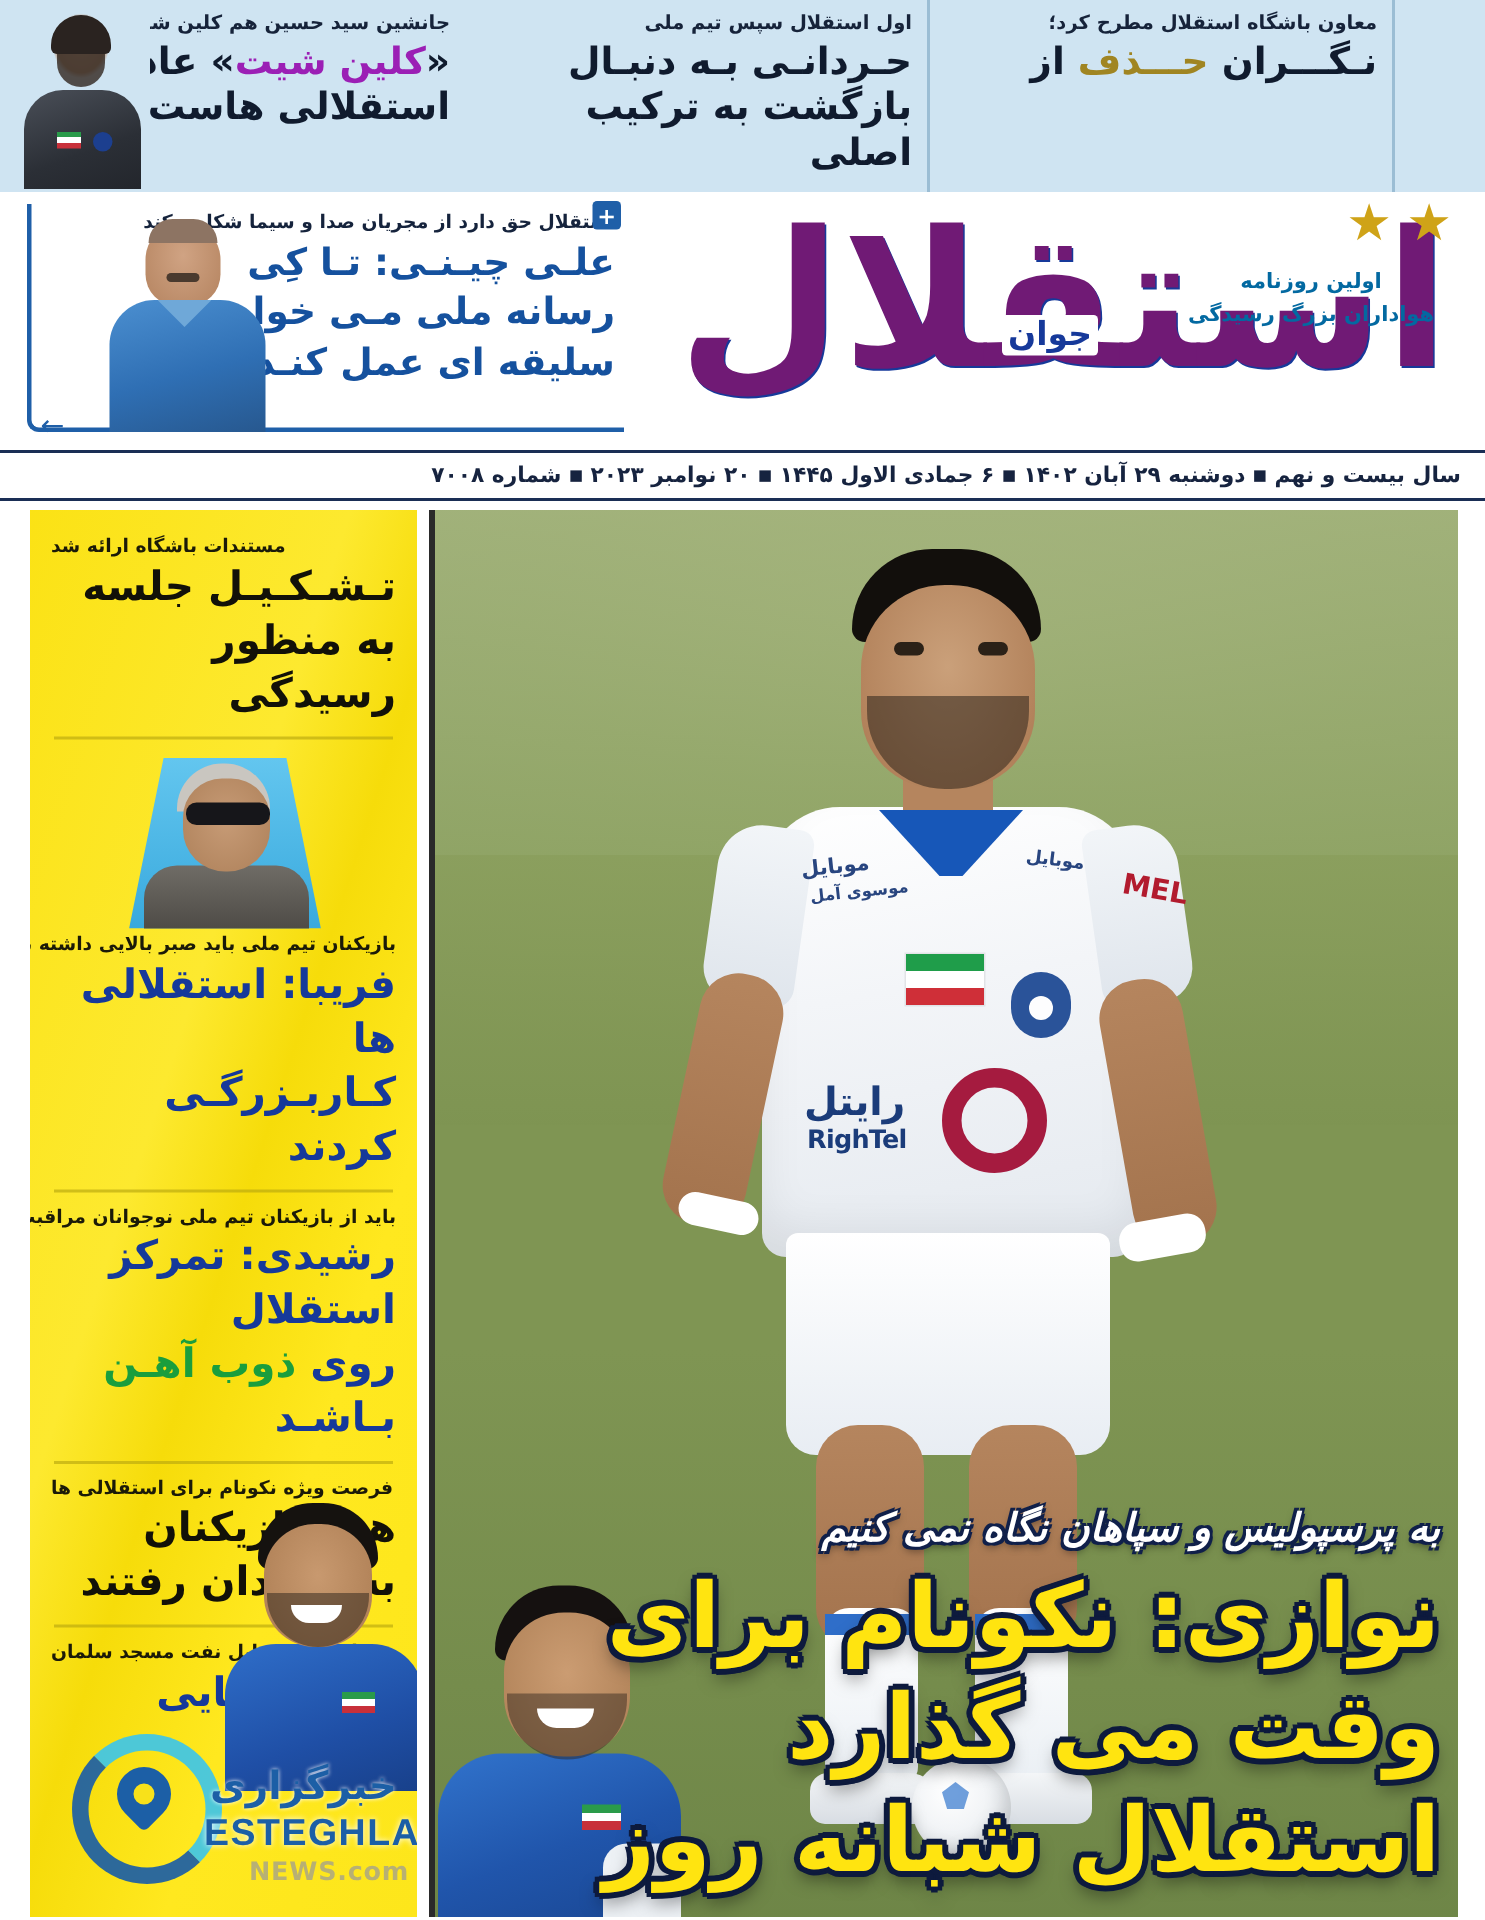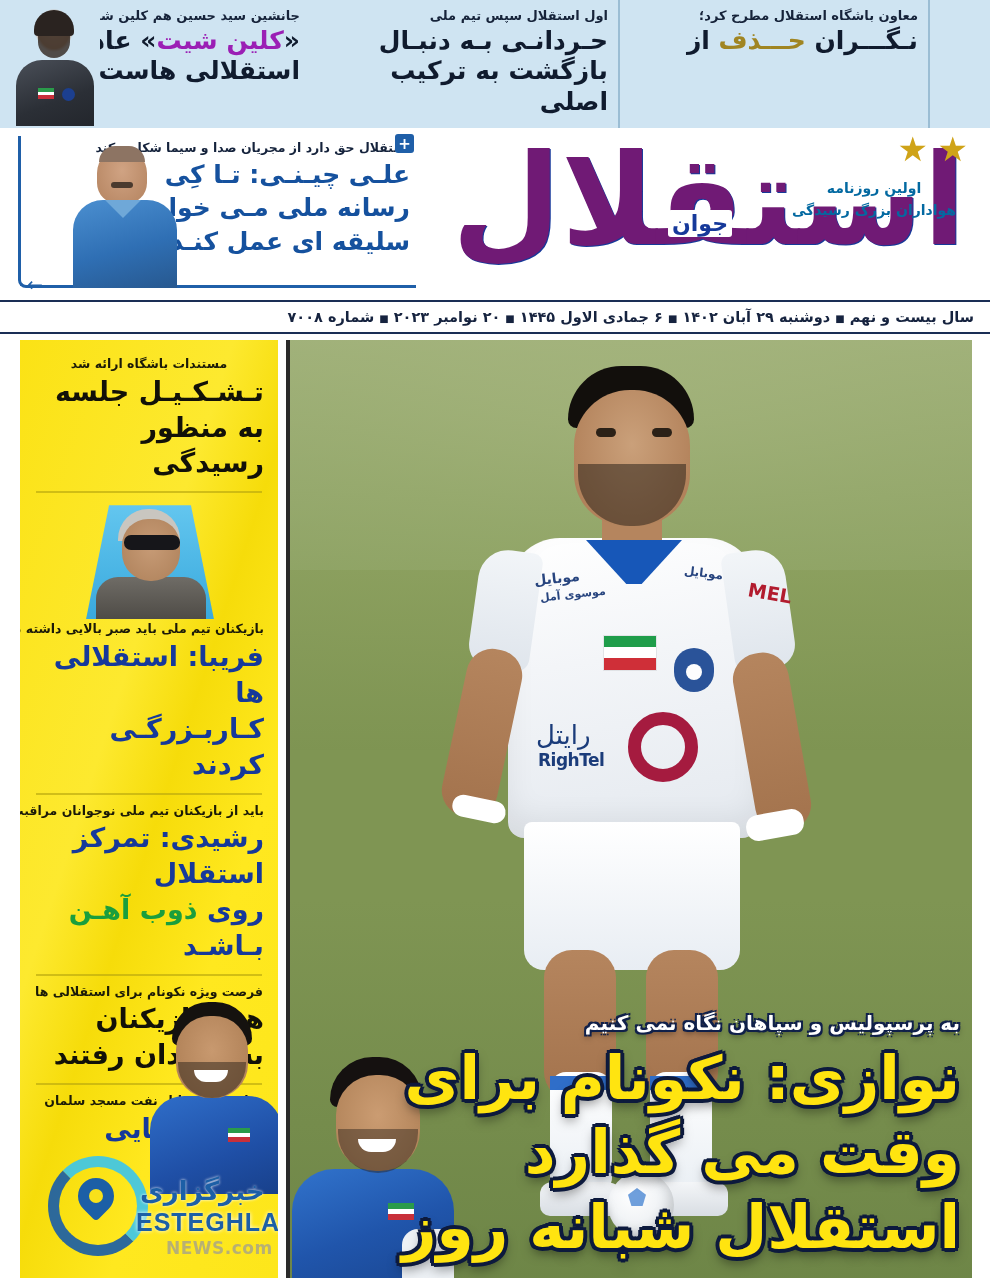--- a/index.html
+++ b/index.html
@@ -136,21 +136,21 @@
   .body-area { position:absolute; left:0; top:338px; width:990px; height:942px; }
 
   
   .sidebar {
     position:absolute; left:20px; top:2px; width:258px; height:938px;
     background: linear-gradient(108deg,#fbe215 0%,#fde92f 38%,#f6dc0a 52%,#ffe81f 70%,#fde61b 100%);
     padding: 16px 14px 0 14px; overflow:hidden;
   }
   .sb-item { margin-bottom: 4px; }
   .sb-kicker {
-    font-size: 12.5px; font-weight:800; color:#1b1a08; text-align:center;
+    font-size: 12.5px; font-weight:800; color:#1b1a08; text-align:left;
     letter-spacing:-.4px; line-height:1.25; white-space:nowrap;
   }
   .sb-head {
     font-size: 27px; font-weight:900; text-align:right; line-height:1.33;
     letter-spacing:-.9px; margin-top:2px;
   }
   .sb-head.dark { color:#121108; }
   .sb-head.blue { color:#16399a; }
   .sb-head .hl-green { color:#1a9e3d; }
   .sb-rule { height:2px; background:#b9a810; margin:10px 2px 8px 2px; opacity:.65;}
@@ -260,21 +260,21 @@
     background:#fff; border-radius:12px; transform: rotate(-10deg); }
   .pl-wrist2 { position:absolute; left:36px; top:438px; width:54px; height:22px;
     background:#fff; border-radius:11px; transform: rotate(12deg); }
   .pl-flag { position:absolute; left:188px; top:276px; width:52px; height:34px;
     background: linear-gradient(#1f9d4a 33%, #ffffff 33% 66%, #cf2f38 66%);
     box-shadow: 0 0 0 1px rgba(0,0,0,.07); }
   .pl-badge { position:absolute; left:258px; top:288px; width:40px; height:44px;
     background:#15428f; border-radius: 20px 20px 20px 20px; opacity:.9; }
   .pl-badge::after { content:""; position:absolute; left:12px; top:16px; width:16px; height:16px;
     background:#fff; border-radius:50%; }
-  .pl-spon1 { position:absolute; left:120px; top:360px; font-size:26px; font-weight:400;
+  .pl-spon1 { position:absolute; left:120px; top:360px; font-size:26px; font-weight:700;
     color:#1b3c7a; direction:rtl; letter-spacing:-1px; }
   .pl-spon1s { position:absolute; left:122px; top:390px; font-size:17px; font-weight:800;
     color:#1b3c7a; direction:ltr; letter-spacing:-.5px; }
   .pl-ring { position:absolute; left:212px; top:352px; width:70px; height:70px;
     border: 13px solid #a51b3f; border-radius:50%; }
   .pl-mob1 { position:absolute; left:118px; top:210px; font-size:14px; font-weight:800;
     color:#28457f; direction:rtl; transform: rotate(-6deg); }
   .pl-mob2 { position:absolute; left:124px; top:228px; font-size:11px; font-weight:700;
     color:#28457f; direction:rtl; transform: rotate(-6deg); }
   .pl-mob3 { position:absolute; left:268px; top:206px; font-size:12px; font-weight:800;
@@ -317,25 +317,26 @@
   .ip-flag { position:absolute; left:104px; top:150px; width:26px; height:17px;
     background: linear-gradient(#2a9b4a 33%,#fff 33% 66%,#c8303a 66%);}
   .ip-white { position:absolute; left:118px; top:176px; width:56px; height:50px; background:#edf1f5; border-radius: 16px 0 0 0;}
 
   
   .mainhead {
     position:absolute; right:12px; bottom:14px; width:640px;
     text-align:right; direction:rtl;
   }
   .mh-kicker {
-    font-size: 20px; font-weight:900; color:#ffffff;
+    font-size: 26px; font-weight:900; color:#ffffff;
     letter-spacing:-.8px; line-height:1.2; margin-bottom:6px;
     text-shadow:
       -2px -2px 0 #10204a, 2px -2px 0 #10204a, -2px 2px 0 #10204a, 2px 2px 0 #10204a,
       0 3px 6px rgba(0,0,0,.55);
+    font-style: italic;
   }
   .mh-head {
     font-size: 60px; font-weight:900; color:#ffe410;
     letter-spacing:-2.5px; line-height:1.24;
     text-shadow:
       -3px -3px 0 #0d1a3d, 3px -3px 0 #0d1a3d, -3px 3px 0 #0d1a3d, 3px 3px 0 #0d1a3d,
       -4px 0 0 #0d1a3d, 4px 0 0 #0d1a3d, 0 -4px 0 #0d1a3d, 0 4px 0 #0d1a3d,
       0 6px 12px rgba(0,0,0,.5);
   }
 </style>

